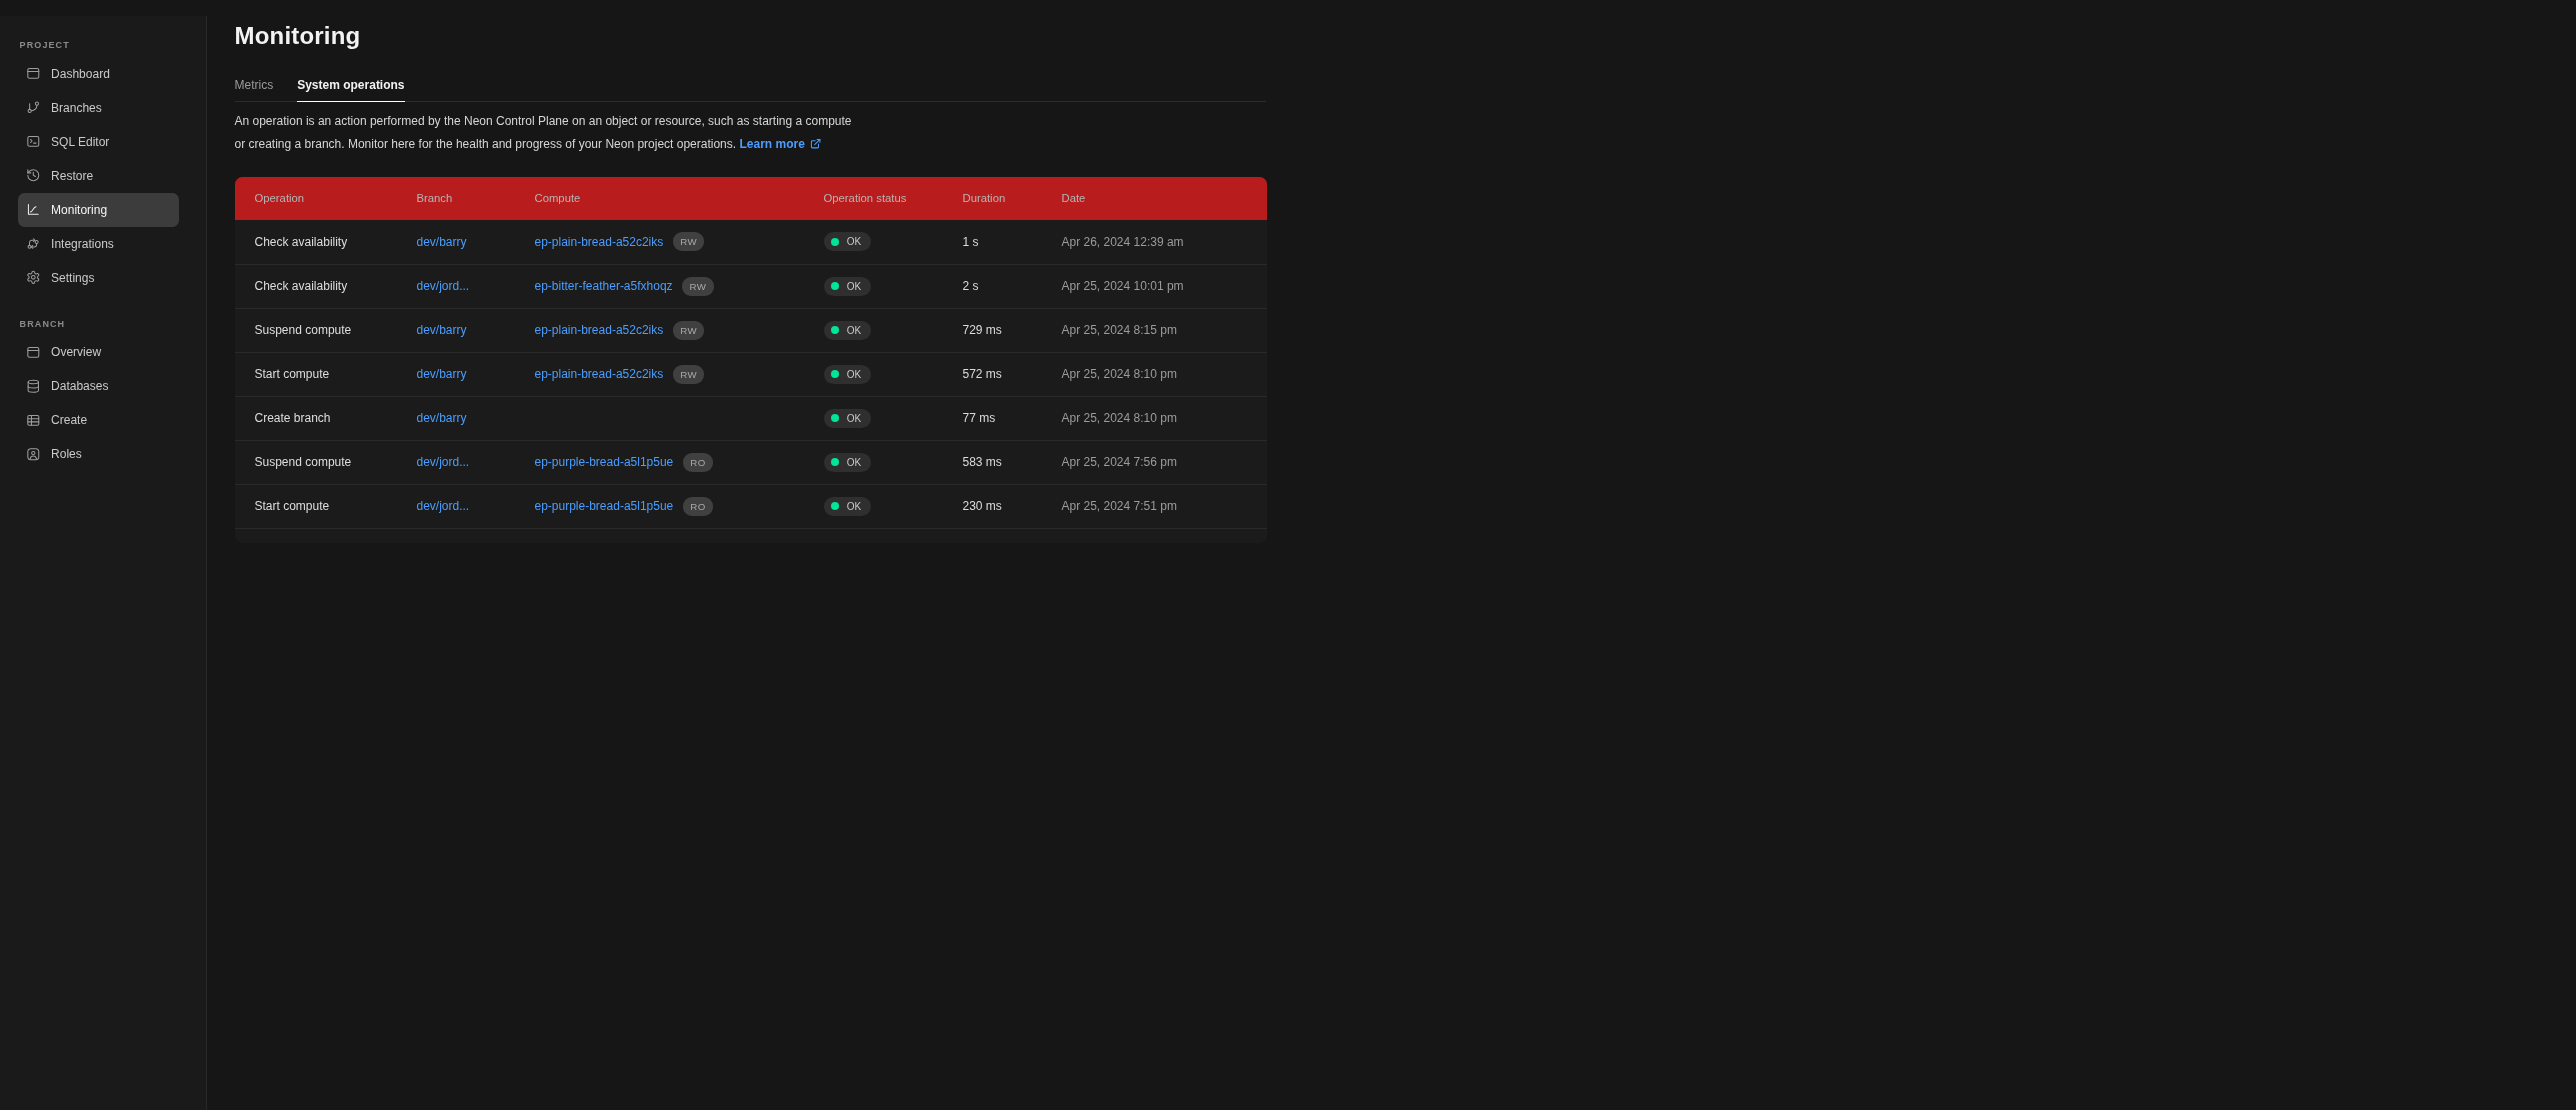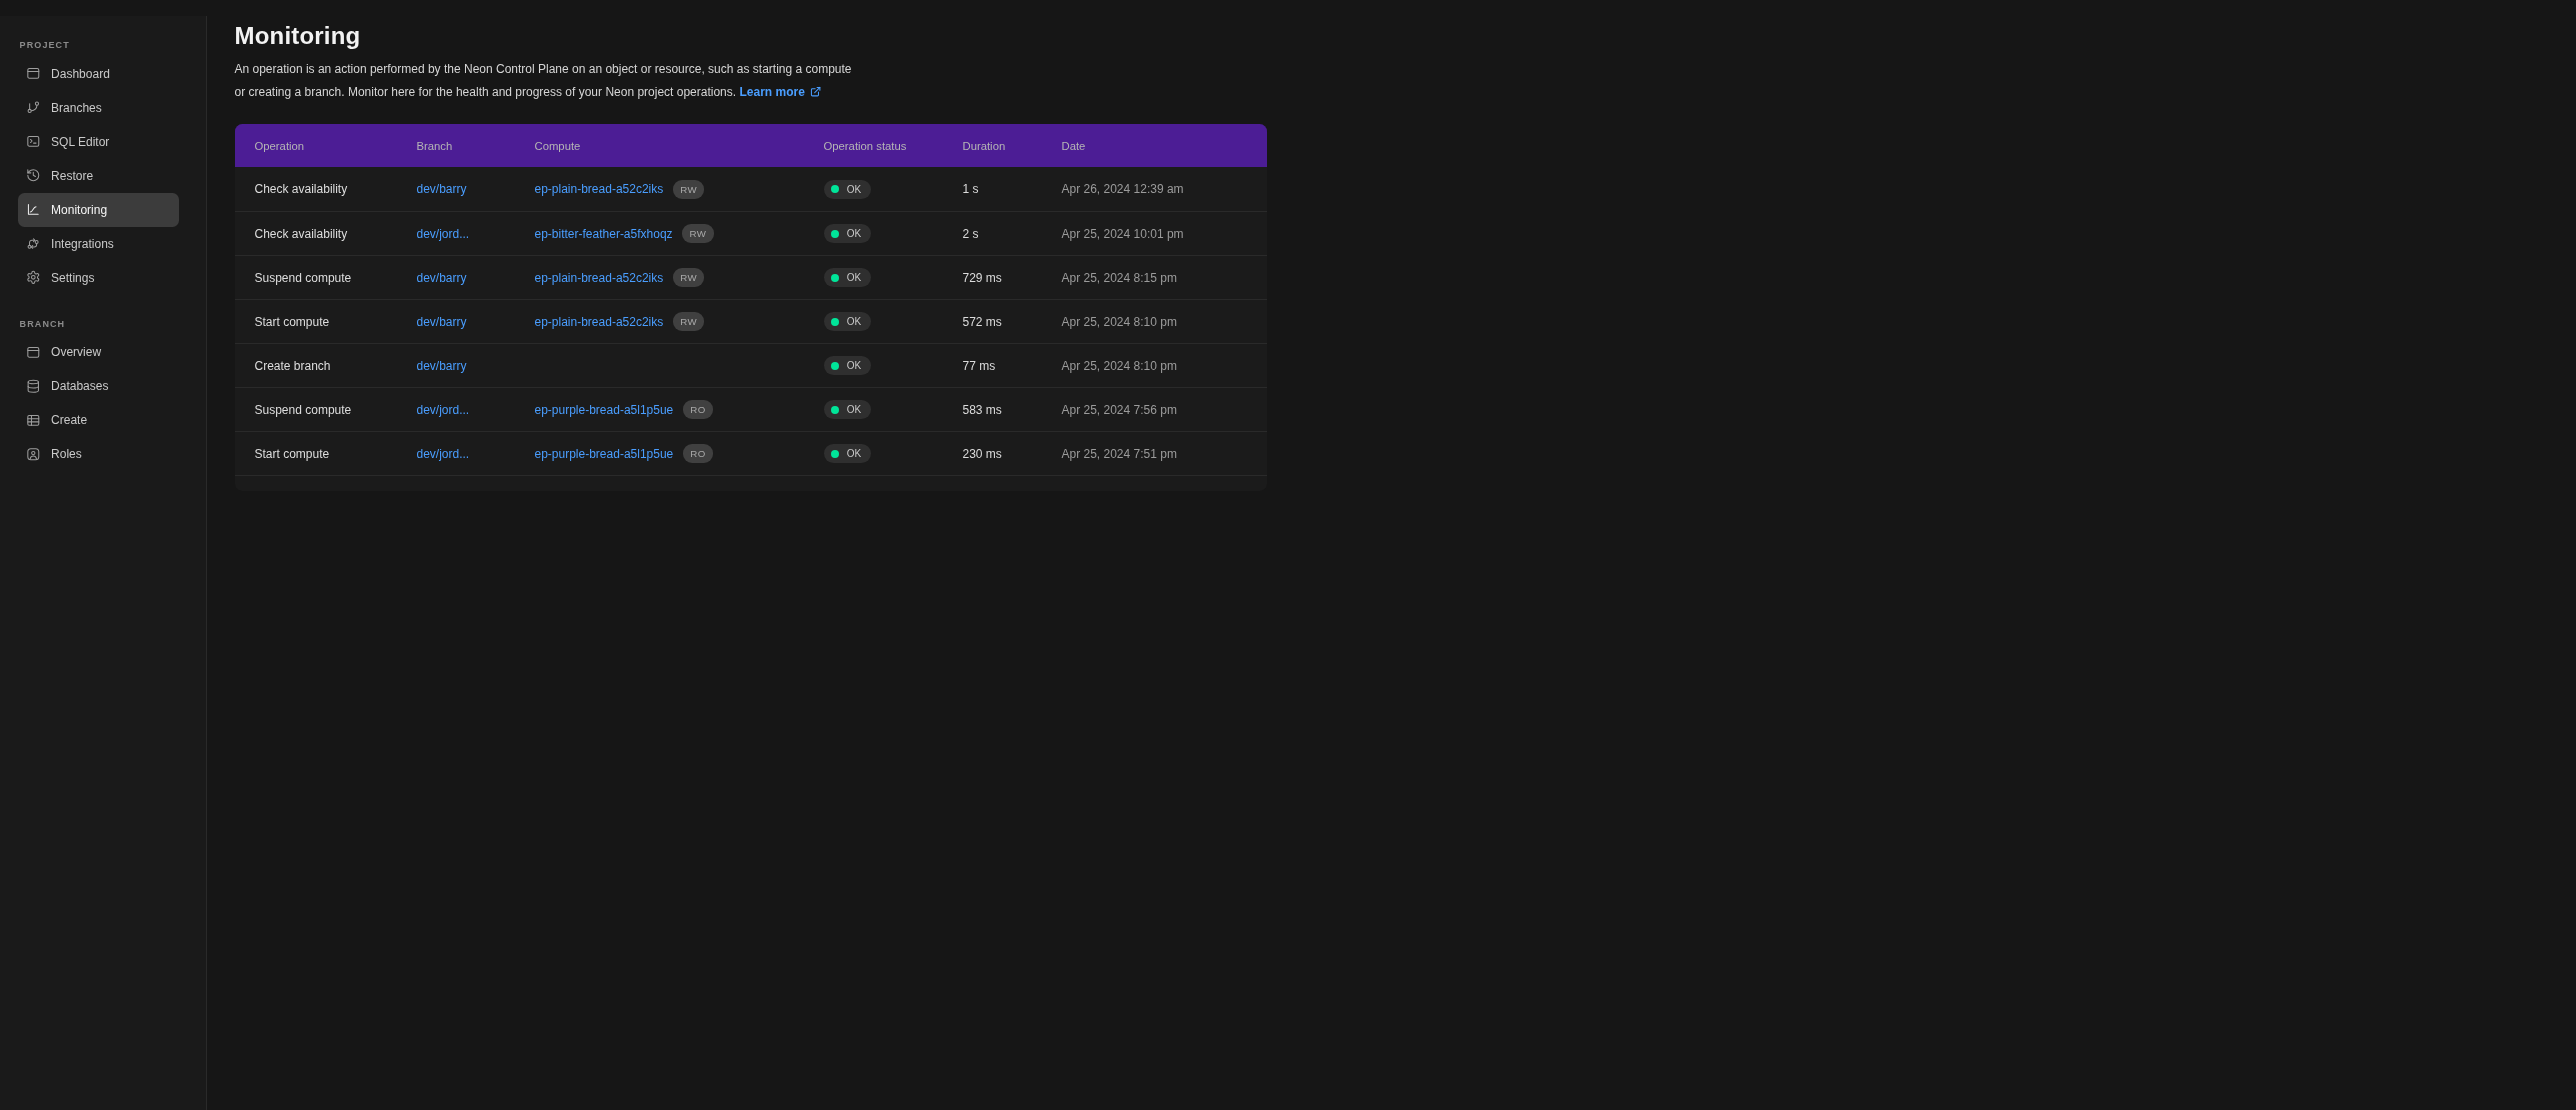--- a/index.html
+++ b/index.html
@@ -87,21 +87,21 @@
     background: #1b1b1b;
   }
   .tgrid {
     display: grid;
     grid-template-columns: 162px 118px 289px 139px 99px 1fr;
     align-items: center;
     padding: 0 20px;
   }
   .thead {
     height: 43px;
-    background: #4c1d95;
+    background: #b91c1c;
     color: #b5b5b5;
     font-size: 11.3px;
   }
   .trow {
     height: 44px;
     border-top: 0.8px solid #2a2a2a;
     font-size: 12px;
     color: #dedede;
   }
   .trow:first-of-type { border-top: none; }
@@ -246,20 +246,24 @@
           </svg>
         </span>
         <span class="nav-label">Roles</span>
       </div>
     </div>
   </nav>
 
 <main class="main">
   <h1 class="page-title">Monitoring</h1>
 
+  <div class="tabs">
+    <div class="tab">Metrics</div>
+    <div class="tab active">System operations</div>
+  </div>
 
   <p class="description">
     <span>An operation is an action performed by the Neon Control Plane on an object or resource, such as starting a compute</span><br>
     <span>or creating a branch. Monitor here for the health and progress of your Neon project operations.</span>
     <a class="learn-more">Learn more</a><span class="ext-icon"><svg viewBox="0 0 24 24" fill="none" stroke="currentColor" stroke-width="2.2" stroke-linecap="round" stroke-linejoin="round">
           <path d="M15 3h6v6"></path>
           <path d="M10 14 21 3"></path>
           <path d="M18 13v6a2 2 0 0 1-2 2H5a2 2 0 0 1-2-2V8a2 2 0 0 1 2-2h6"></path>
         </svg></span>
   </p>

